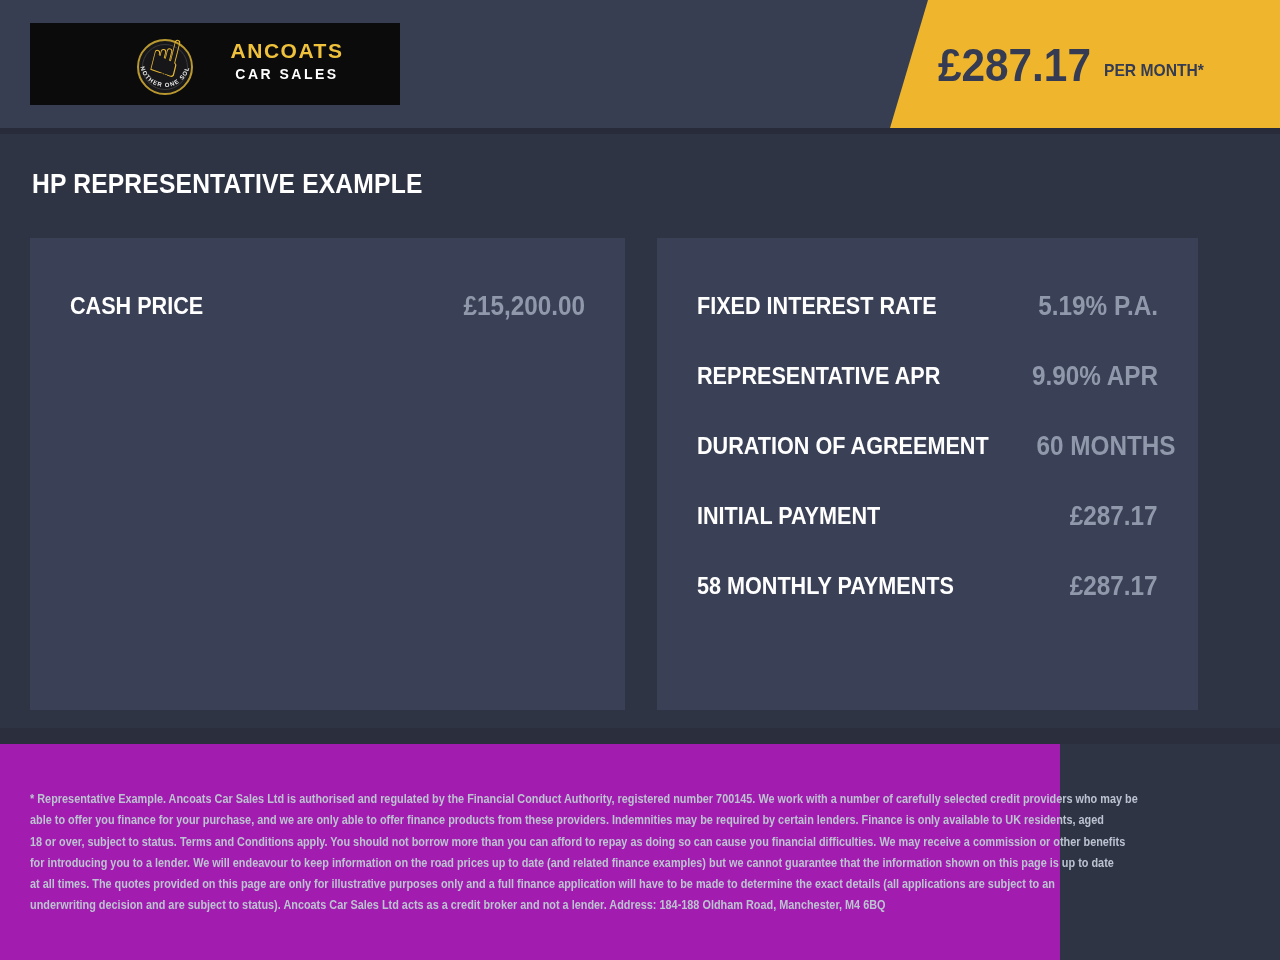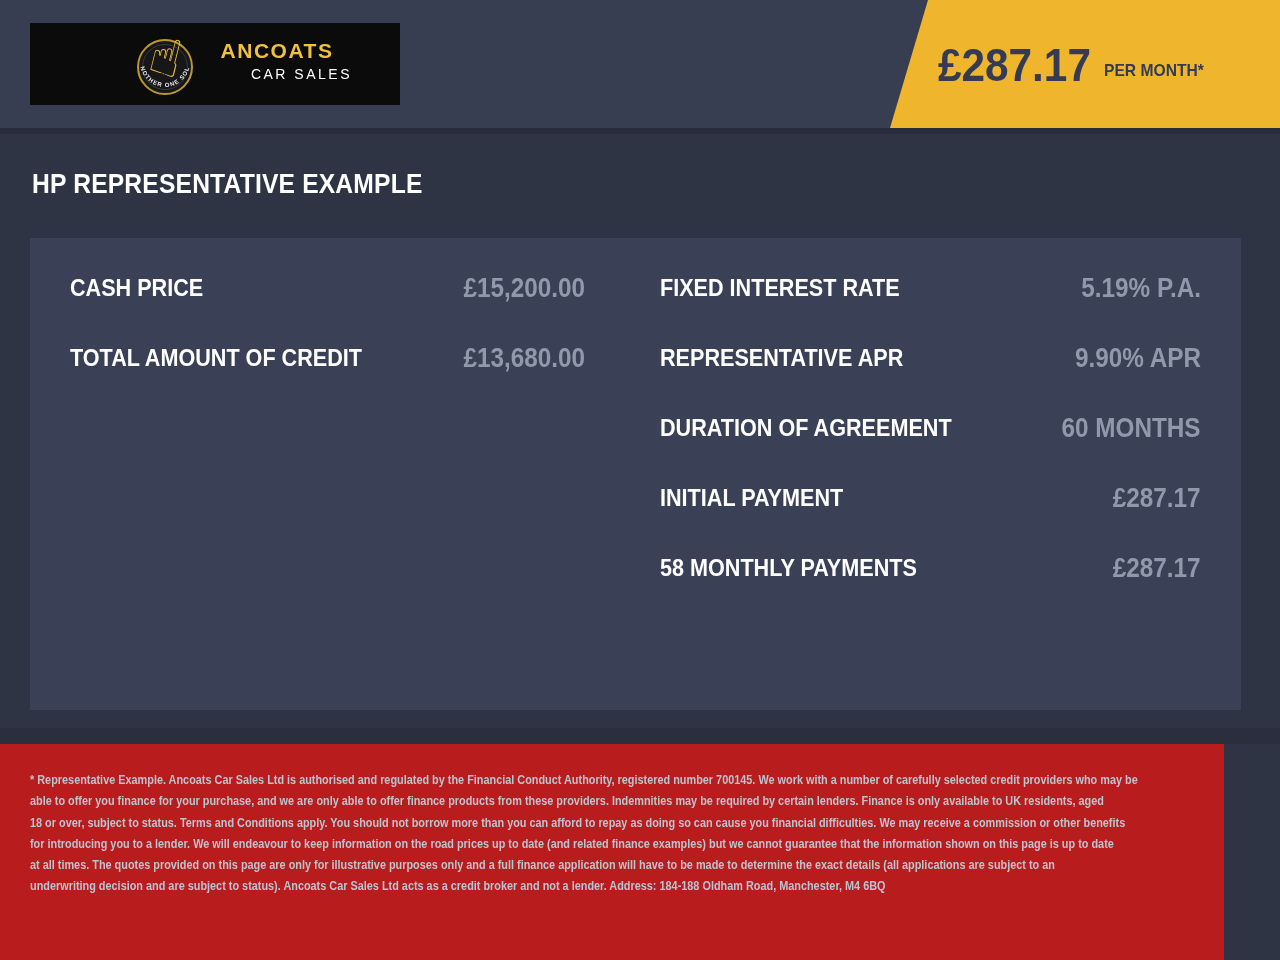--- a/index.html
+++ b/index.html
@@ -6,52 +6,52 @@
   *{box-sizing:border-box;}
   #screen{
     position:relative;width:1280px;height:960px;overflow:hidden;
     font-family:"Liberation Sans",sans-serif;background:#2f3445;
   }
   
   .header{position:absolute;left:0;top:0;width:1280px;height:128px;background:#383e52;}
   .header-divider{position:absolute;left:0;top:128px;width:1280px;height:6px;background:#272b3a;}
   .logo-box{position:absolute;left:30px;top:23px;width:370px;height:82px;background:#0b0b0c;}
   .emblem{position:absolute;left:103px;top:-6px;width:64px;height:84px;overflow:visible;}
-  .brand-text{position:absolute;left:172px;top:16px;width:150px;text-align:center;}
+  .brand-text{position:absolute;left:182px;top:16px;width:150px;text-align:center;}
   .brand-name{font-size:21px;font-weight:bold;color:#f0c23c;letter-spacing:1.5px;line-height:24px;}
-  .brand-sub{font-size:14px;font-weight:normal;color:#ffffff;letter-spacing:2.5px;margin-top:3px;text-align:right;}
+  .brand-sub{font-size:14px;font-weight:bold;color:#ffffff;letter-spacing:2.5px;margin-top:3px;}
   
   .banner{
     position:absolute;left:880px;top:0;width:400px;height:128px;background:#efb62d;
     clip-path:polygon(48px 0,100% 0,100% 100%,10px 100%);
     display:flex;align-items:center;padding-left:58px;
   }
   .banner-price{font-size:47px;font-weight:bold;color:#343b52;transform:scaleX(.9);transform-origin:left center;white-space:nowrap;}
   .banner-period{font-size:17px;font-weight:bold;color:#343b52;margin-left:-4px;padding-top:14px;transform:scaleX(.92);transform-origin:left center;white-space:nowrap;}
   
   .main{position:absolute;left:0;top:134px;width:1280px;height:594px;background:#2f3445;}
   .page-title{
     position:absolute;left:32px;top:168px;font-size:28px;font-weight:bold;color:#ffffff;
     transform:scaleX(.88);transform-origin:left top;white-space:nowrap;letter-spacing:.2px;
   }
-  .panel{position:absolute;top:238px;height:472px;background:#3a4156;padding:15px 40px 0 40px;}
+  .panel{position:absolute;top:238px;height:472px;background:#3a4156;padding:33px 40px 0 40px;}
   .panel-left{left:30px;width:595px;}
-  .panel-right{left:620px;width:621px;}
+  .panel-right{left:657px;width:541px;}
   .frow{height:70px;display:flex;align-items:center;justify-content:space-between;}
   .flabel{
     font-size:24px;font-weight:bold;color:#ffffff;white-space:nowrap;
     transform:scaleX(.9);transform-origin:left center;
   }
   .fvalue{
     font-size:27px;font-weight:bold;color:#9099ab;white-space:nowrap;
     transform:scaleX(.9);transform-origin:right center;
   }
   
   .prefooter-divider{position:absolute;left:0;top:728px;width:1280px;height:16px;background:#2a2e3d;}
-  .footer{position:absolute;left:0;top:744px;width:1224px;height:216px;background:#b91c1c;padding:25px 0 0 30px;}
+  .footer{position:absolute;left:0;top:744px;width:1060px;height:216px;background:#a21caf;padding:44px 0 0 30px;}
   .footer-lines{transform:scaleX(.8);transform-origin:left top;width:1560px;}
   .footer-line{
     font-size:13.6px;font-weight:bold;color:#bcc3d0;line-height:21.3px;white-space:nowrap;
   }
 </style>
 </head>
 <body>
 
 <div id="screen">
 
@@ -83,24 +83,20 @@
   <div class="header-divider"></div>
 
   <div class="main"></div>
   <div class="page-title">HP REPRESENTATIVE EXAMPLE</div>
 
   <div class="panel panel-left">
     <div class="frow">
       <span class="flabel">CASH PRICE</span>
       <span class="fvalue">£15,200.00</span>
     </div>
-    <div class="frow">
-      <span class="flabel">TOTAL AMOUNT OF CREDIT</span>
-      <span class="fvalue">£13,680.00</span>
-    </div>
   </div>
 
   <div class="panel panel-right">
     <div class="frow">
       <span class="flabel">FIXED INTEREST RATE</span>
       <span class="fvalue">5.19% P.A.</span>
     </div>
     <div class="frow">
       <span class="flabel">REPRESENTATIVE APR</span>
       <span class="fvalue">9.90% APR</span>

